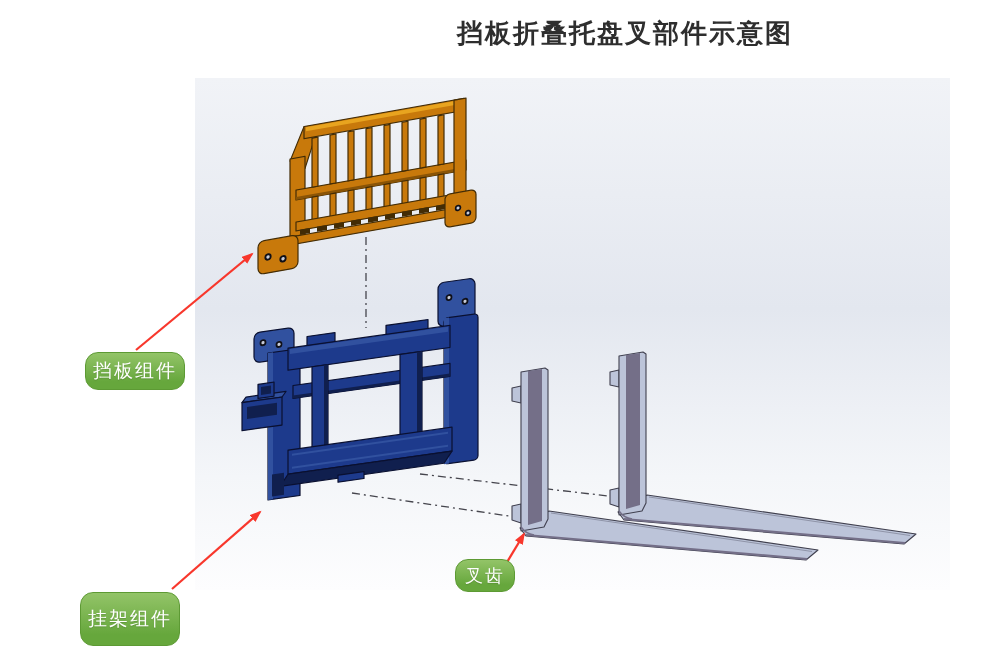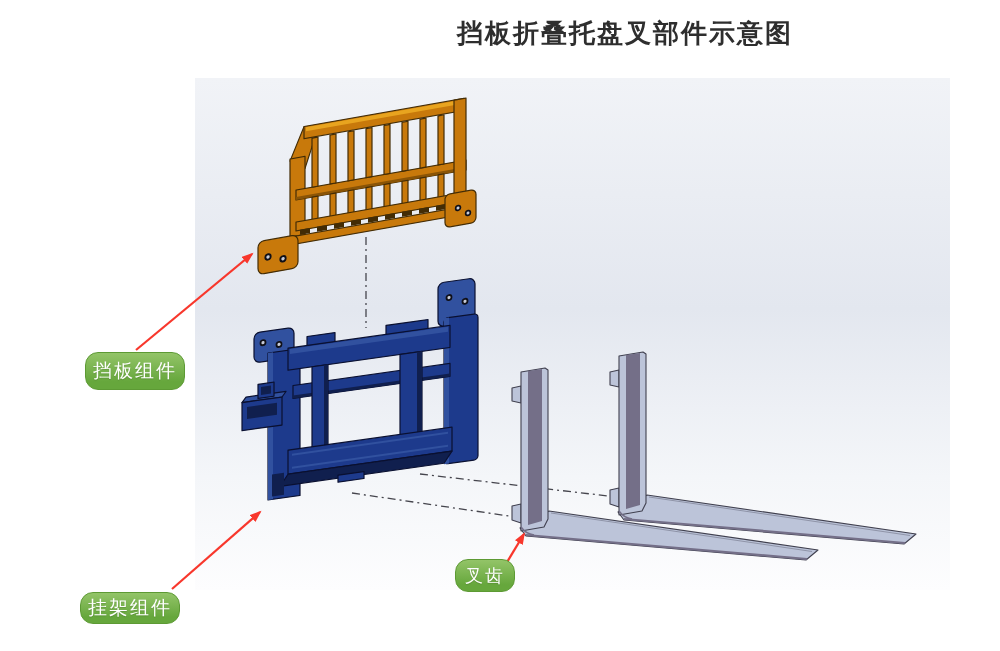--- a/index.html
+++ b/index.html
@@ -22,21 +22,21 @@
     font-size:26px;letter-spacing:2px;color:var(--title-text);font-weight:600;
   }
   .green-label{
     position:absolute;display:flex;align-items:center;justify-content:center;
     background:linear-gradient(180deg,var(--label-green-light) 0%,var(--label-green) 80%);
     border:1px solid var(--label-border);border-radius:13px;
     color:var(--label-text);letter-spacing:2px;box-sizing:border-box;
     text-shadow:0 1px 1px rgba(0,0,0,0.15);
   }
   #callout-baffle{left:85px;top:352px;width:100px;height:38px;font-size:19px;}
-  #callout-bracket{left:80px;top:592px;width:100px;height:32px;font-size:19px;}
+  #callout-bracket{left:80px;top:592px;width:100px;height:54px;font-size:19px;}
   #callout-fork{left:455px;top:559px;width:60px;height:33px;font-size:18px;}
 
   
   .g-main{fill:var(--guard-orange);} .g-light{fill:var(--guard-orange-light);} .g-dark{fill:var(--guard-orange-dark);}
   .g-stroke{stroke:var(--guard-outline);stroke-width:1.2;stroke-linejoin:round;}
   .b-main{fill:var(--carriage-blue);} .b-mid{fill:var(--carriage-blue-mid);} .b-dark{fill:var(--carriage-blue-dark);}
   .b-stroke{stroke:var(--carriage-outline);stroke-width:1.2;stroke-linejoin:round;}
   .f-main{fill:var(--fork-gray);} .f-dark{fill:var(--fork-gray-dark);}
   .f-stroke{stroke:var(--fork-outline);stroke-width:1.1;stroke-linejoin:round;}
   .hole-outer{fill:#101018;} .hole-inner{fill:#c8ccd8;}

